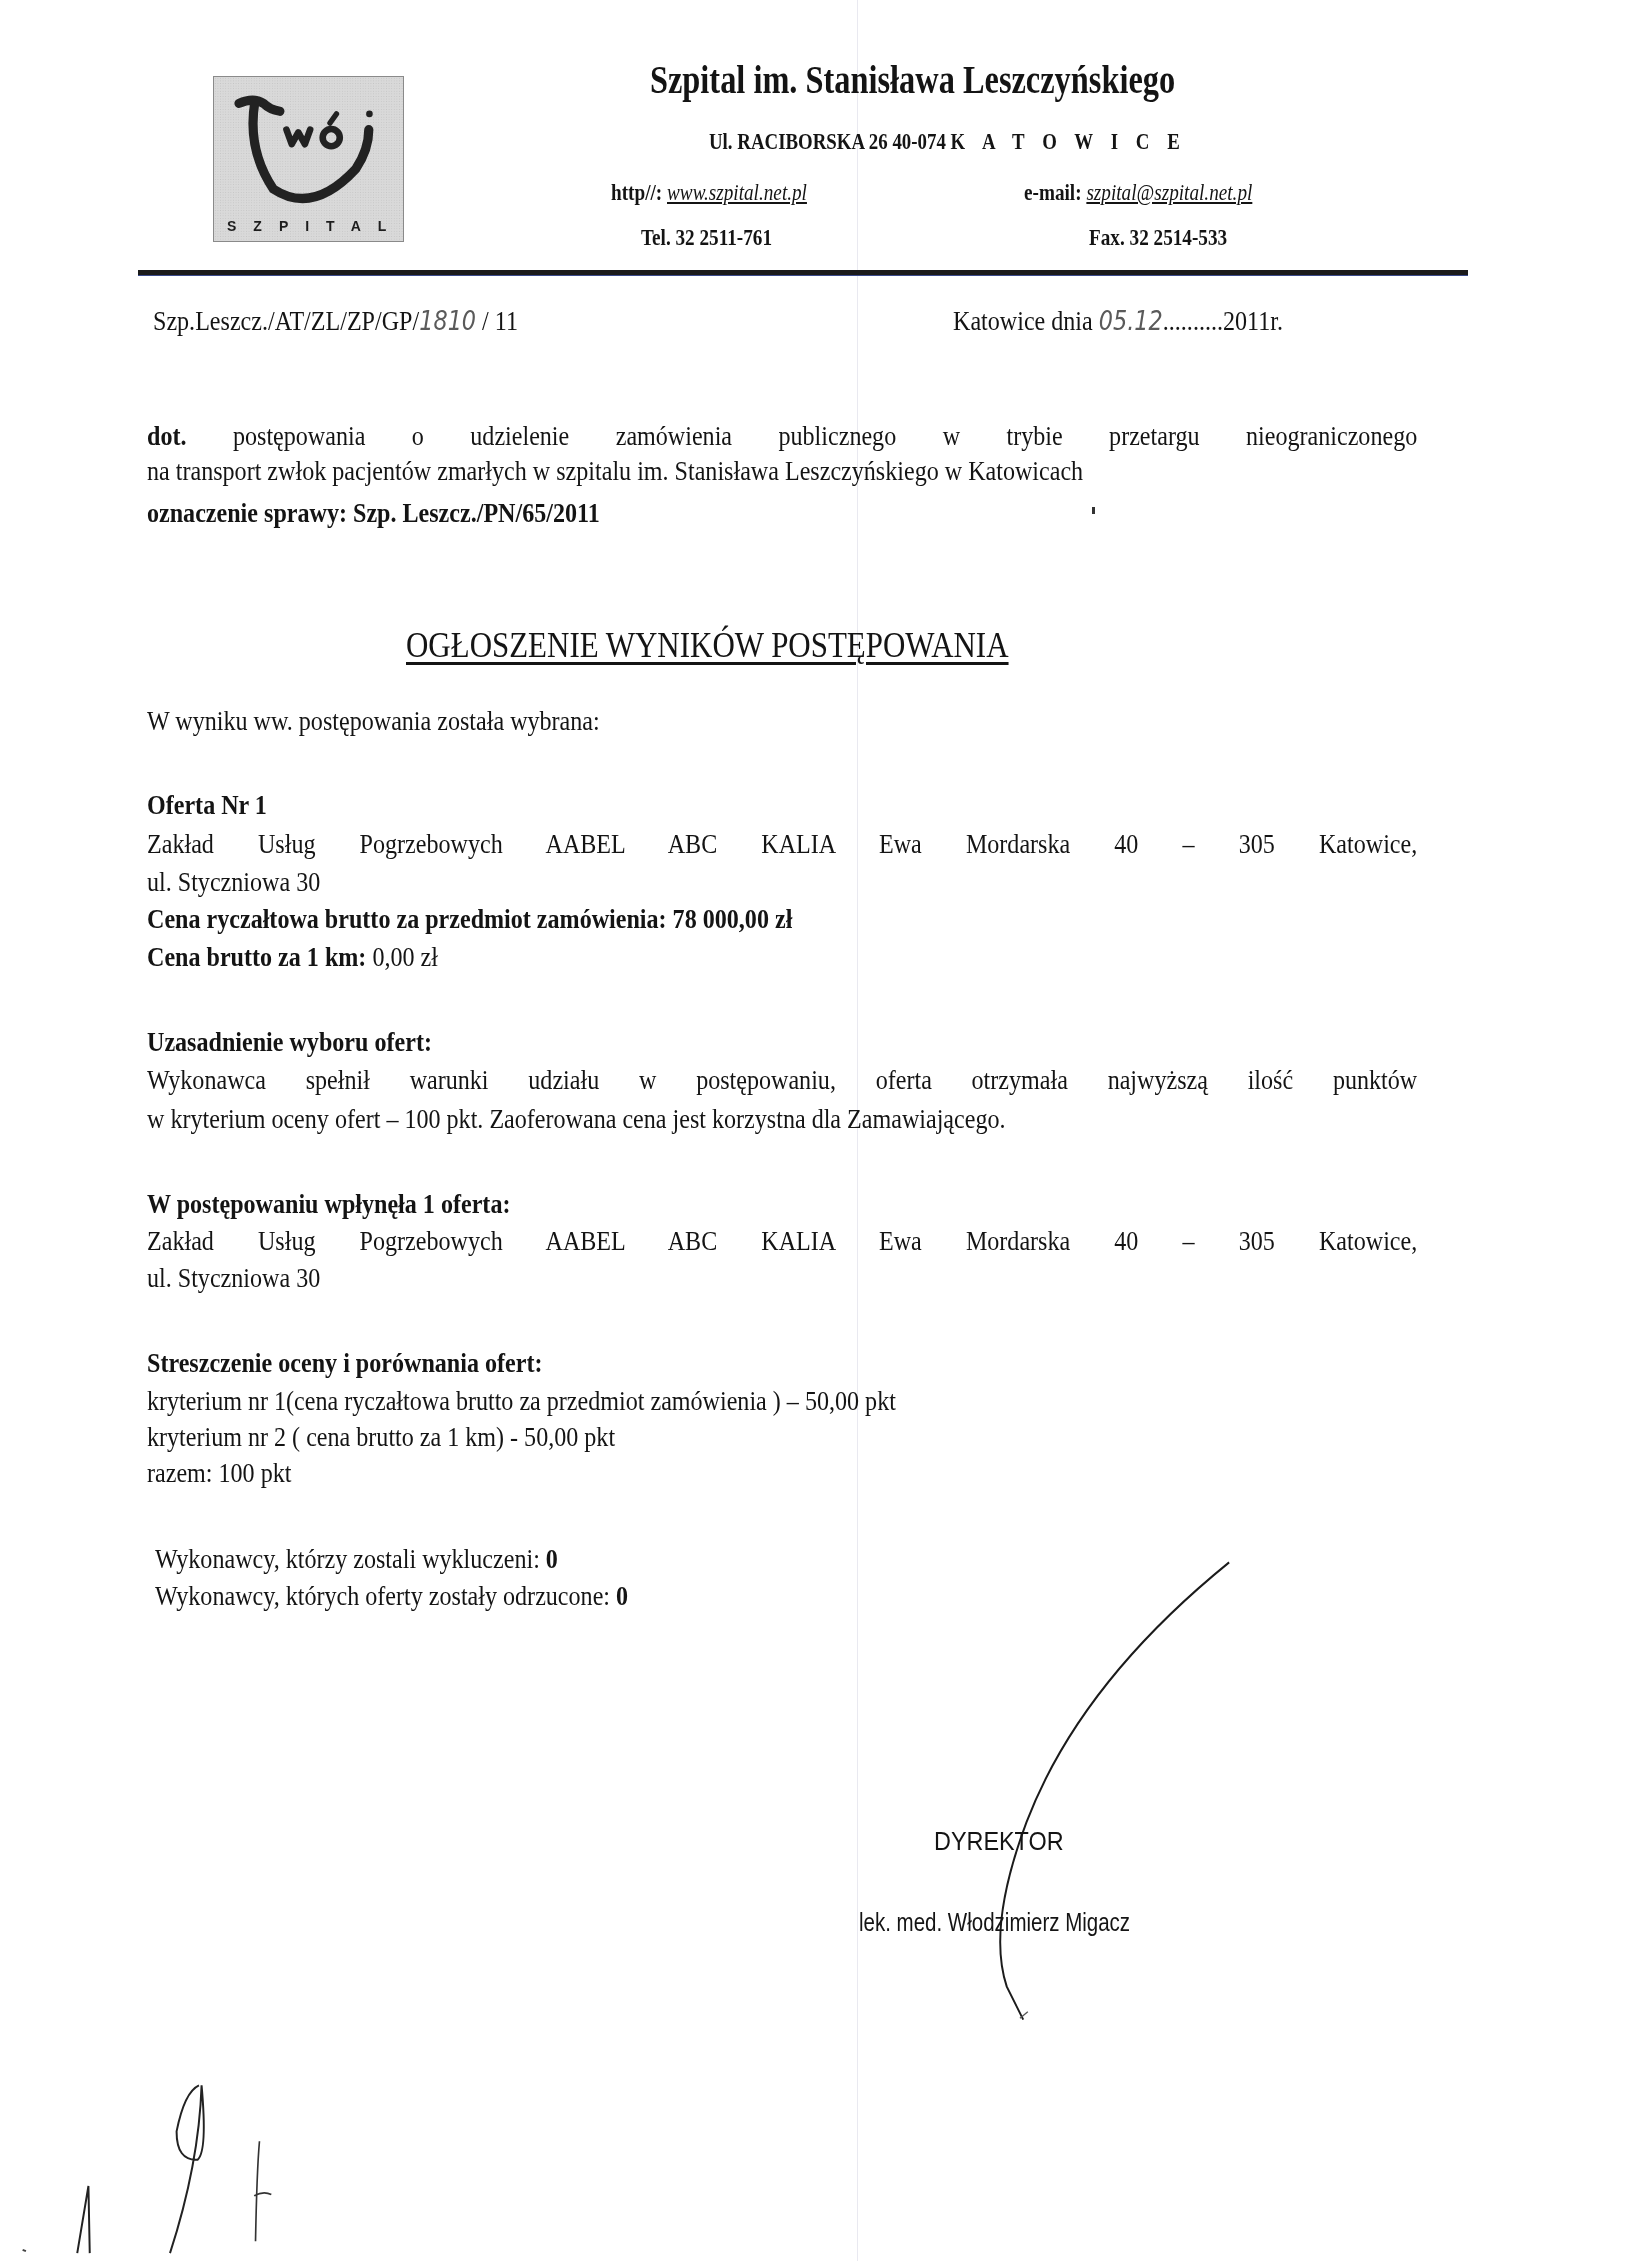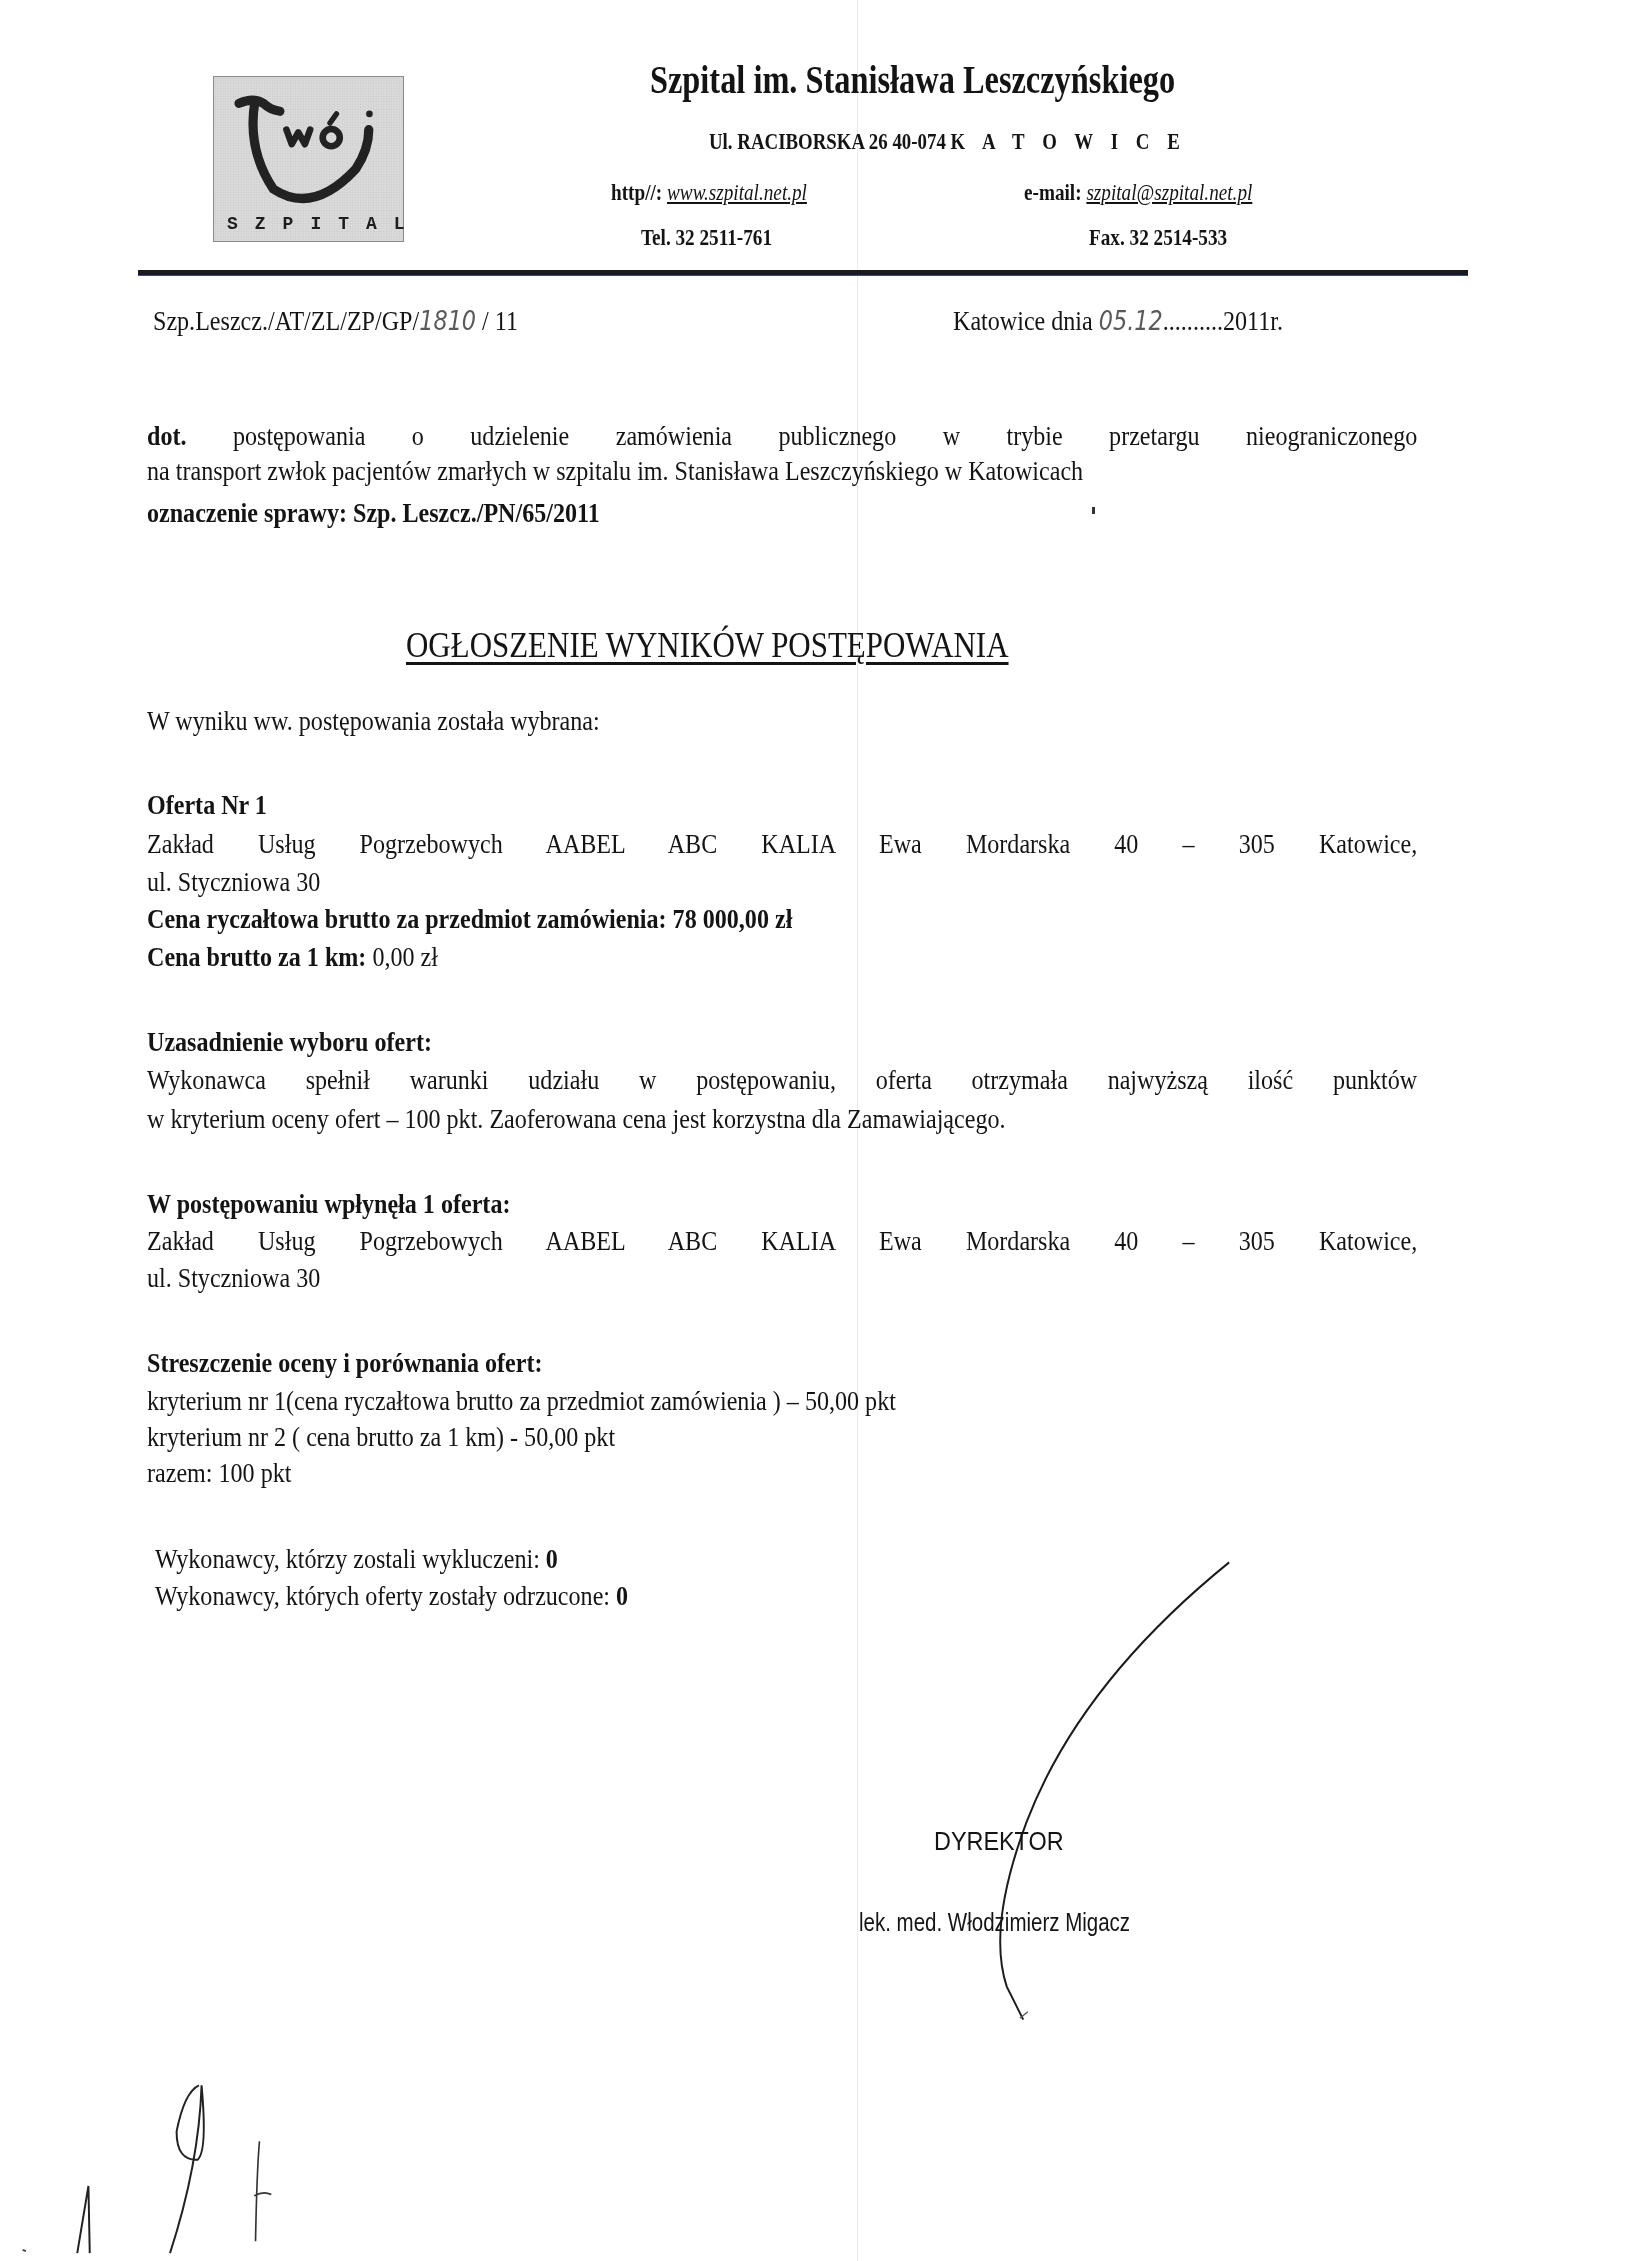--- a/index.html
+++ b/index.html
@@ -6,22 +6,22 @@
   body { width:1632px; height:2261px; position:relative; overflow:hidden; color:#141414;
          font-family:"Liberation Serif", "DejaVu Serif", serif; }
   .abs { position:absolute; white-space:nowrap; }
   .scanline { position:absolute; left:857px; top:0; width:1.3px; height:2261px; background:#e9e9f0; }
   
   .logo { position:absolute; left:213px; top:76px; width:191px; height:166px; background:#d9d9d9;
           border:1.3px solid #8a8a8a; box-sizing:border-box;
           background-image: radial-gradient(#c4c4c4 0.7px, transparent 0.7px); background-size:2.6px 2.6px; }
   .logo svg { position:absolute; left:0; top:0; }
   .logo-text { position:absolute; left:0; right:0; bottom:6.6px; text-align:center;
-               font-family:Liberation Mono, monospace; font-weight:bold;
-               font-size:18px; letter-spacing:17px; padding-left:13px; color:#1d1d1d; }
+               font-family:Liberation Sans, sans-serif; font-weight:bold;
+               font-size:14px; letter-spacing:17px; padding-left:13px; color:#1d1d1d; }
   .h-title { left:650px; top:57px; font-size:39px; font-weight:bold; transform:scaleX(0.83); transform-origin:left top; letter-spacing:0px; }
   .h-addr { left:709px; top:129px; font-size:23px; font-weight:bold; transform:scaleX(0.82); transform-origin:left top; }
   .h-addr .spaced { letter-spacing:8px; }
   .h-http { left:611px; top:179px; font-size:24px; font-weight:bold; transform:scaleX(0.8); transform-origin:left top; }
   .h-mail { left:1024px; top:179px; font-size:24px; font-weight:bold; transform:scaleX(0.8); transform-origin:left top; }
   .link { font-style:italic; font-weight:normal; text-decoration:underline; }
   .h-tel { left:641px; top:224px; font-size:24px; font-weight:bold; transform:scaleX(0.8); transform-origin:left top; }
   .h-fax { left:1089px; top:224px; font-size:24px; font-weight:bold; transform:scaleX(0.8); transform-origin:left top; }
   .rule { position:absolute; left:138px; top:270px; width:1330px; height:4.6px; background:#1a1a1a; border-bottom:0.7px solid #3a4a8a; }
   .body-text { font-size:28px; transform:scaleX(0.86); transform-origin:left top; }

